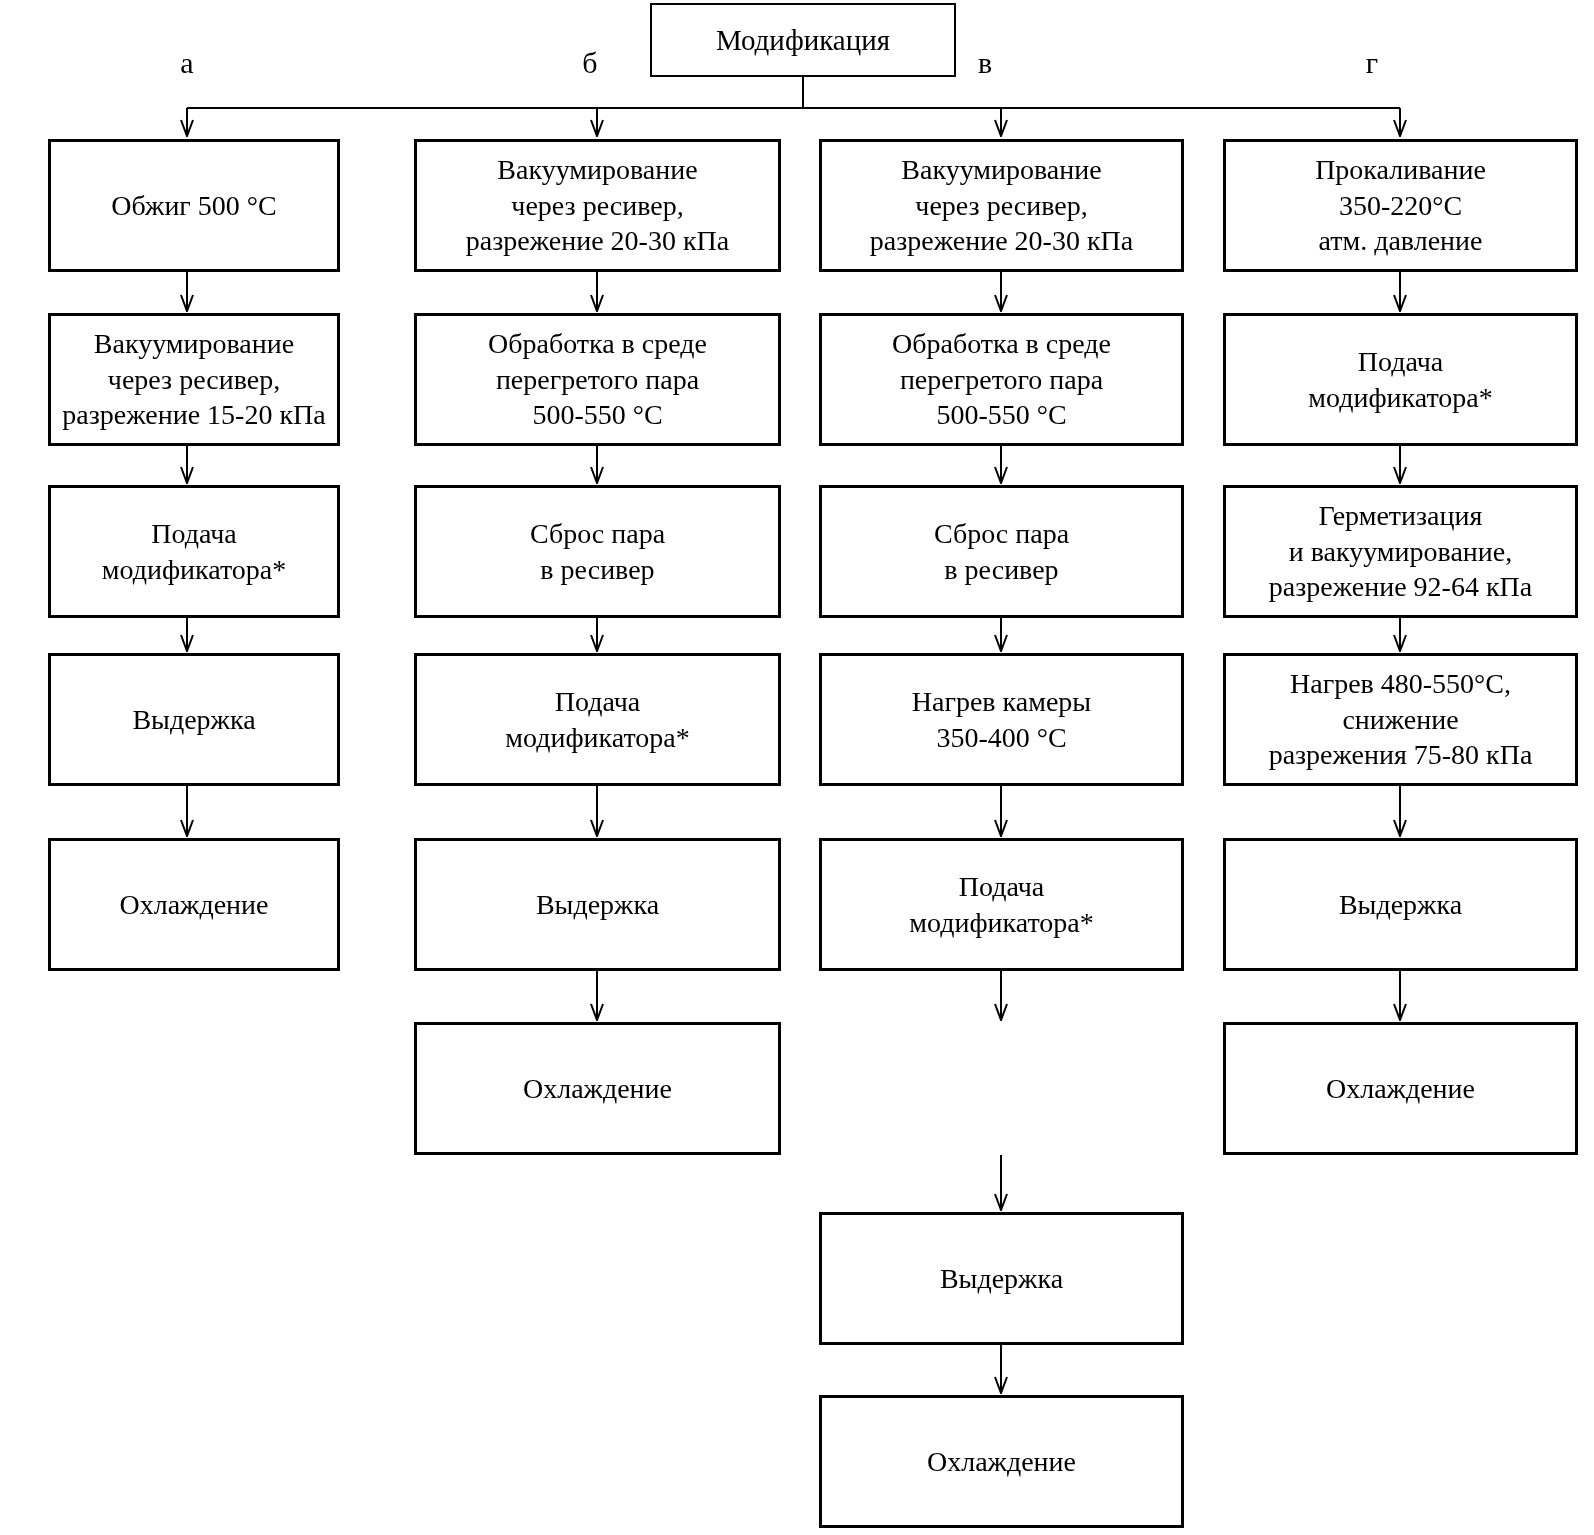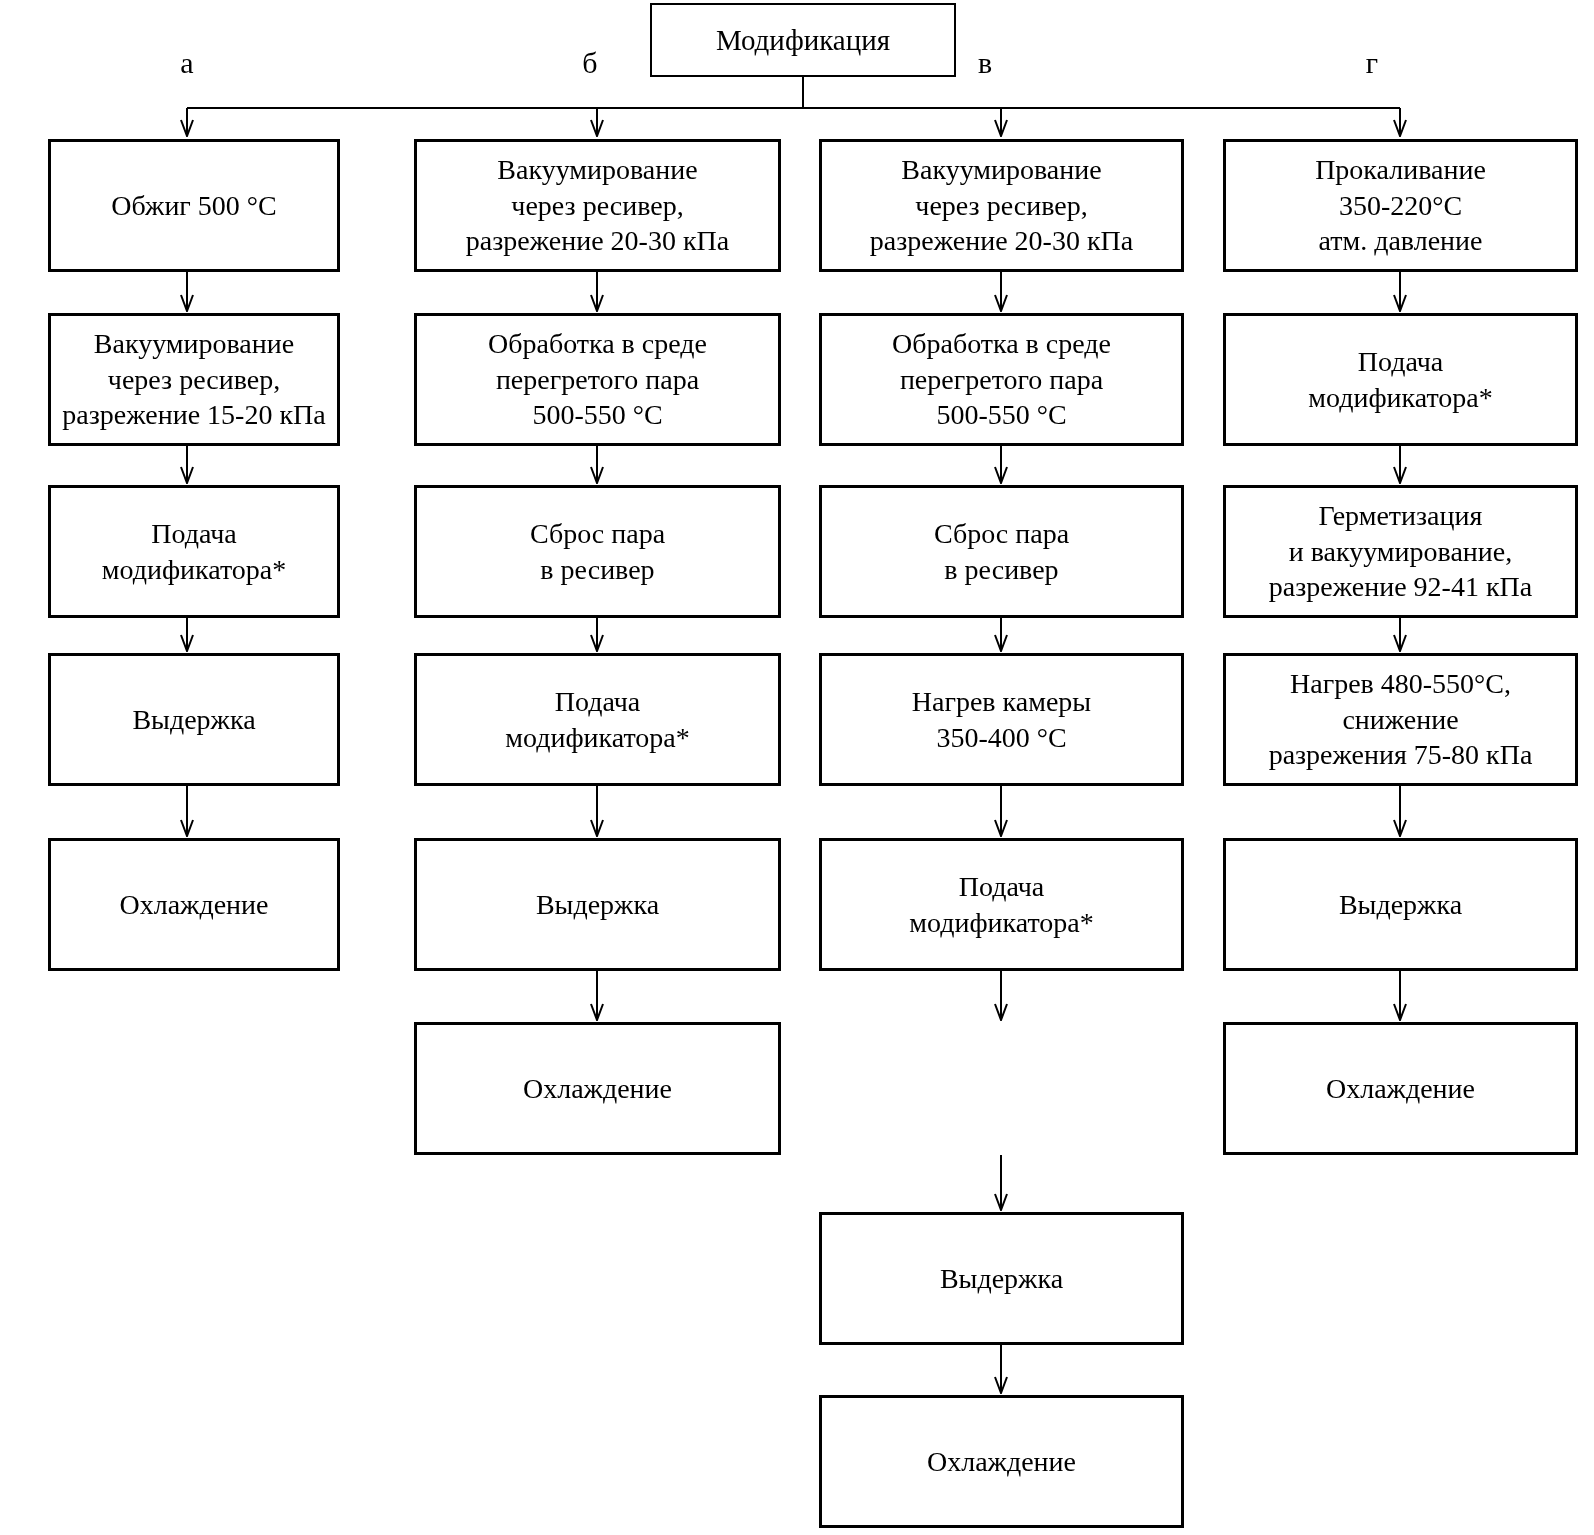--- a/index.html
+++ b/index.html
@@ -168,20 +168,20 @@
   <div class="box cv r7">Выдержка</div>
   <div class="box cv r8">Охлаждение</div>
 
   <div class="box cg r1">Прокаливание
 350-220°С
 атм. давление</div>
   <div class="box cg r2">Подача
 модификатора*</div>
   <div class="box cg r3">Герметизация
 и вакуумирование,
-разрежение 92-41 кПа</div>
+разрежение 92-64 кПа</div>
   <div class="box cg r4">Нагрев 480-550°С,
 снижение
 разрежения 75-80 кПа</div>
   <div class="box cg r5">Выдержка</div>
   <div class="box cg r6">Охлаждение</div>
 
 </div>
 
 </body></html>

